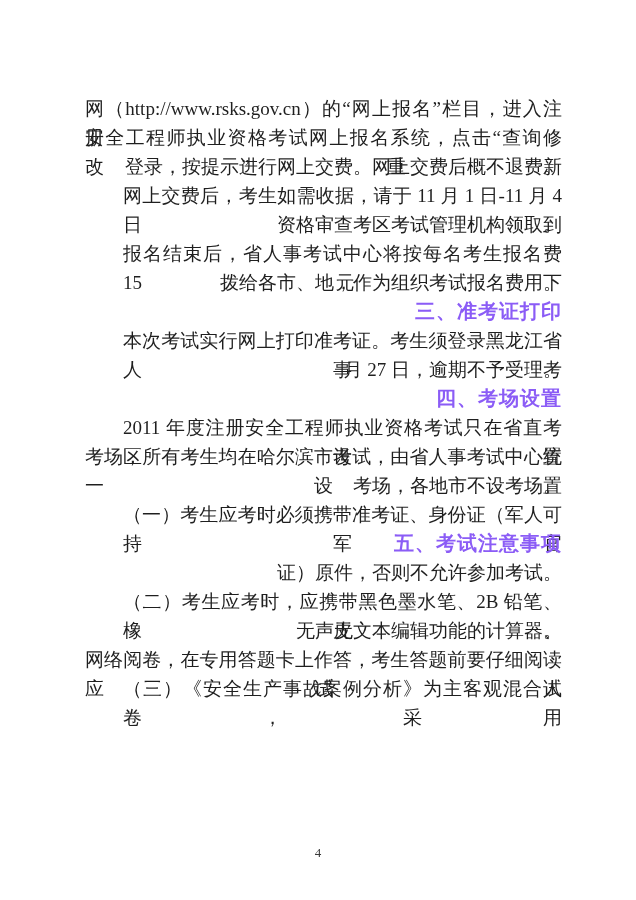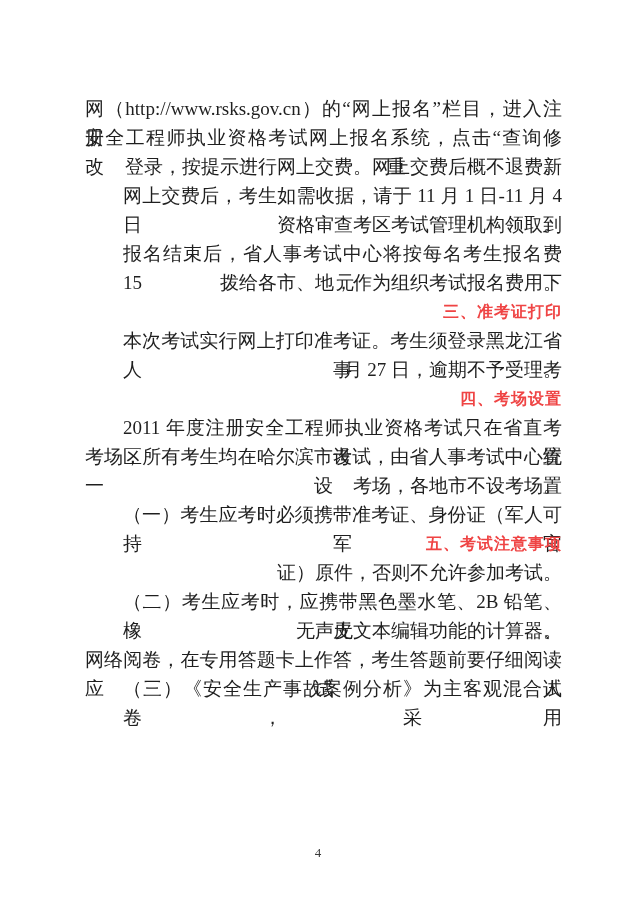--- a/index.html
+++ b/index.html
@@ -35,22 +35,22 @@
     white-space: normal;
     text-align: justify;
     text-align-last: justify;
   }
   .line.indent {
     padding-left: 38px;
   }
   .line.heading {
     font-family: "Liberation Sans", sans-serif;
     font-weight: bold;
-    color: #ef4444;
-    font-size: 16px;
+    color: #8b5cf6;
+    font-size: 20px;
     letter-spacing: 1px;
   }
   .page-number {
     position: absolute;
     left: 0;
     top: 845px;
     width: 636px;
     text-align: center;
     font-family: "Liberation Serif", serif;
     font-size: 13px;

